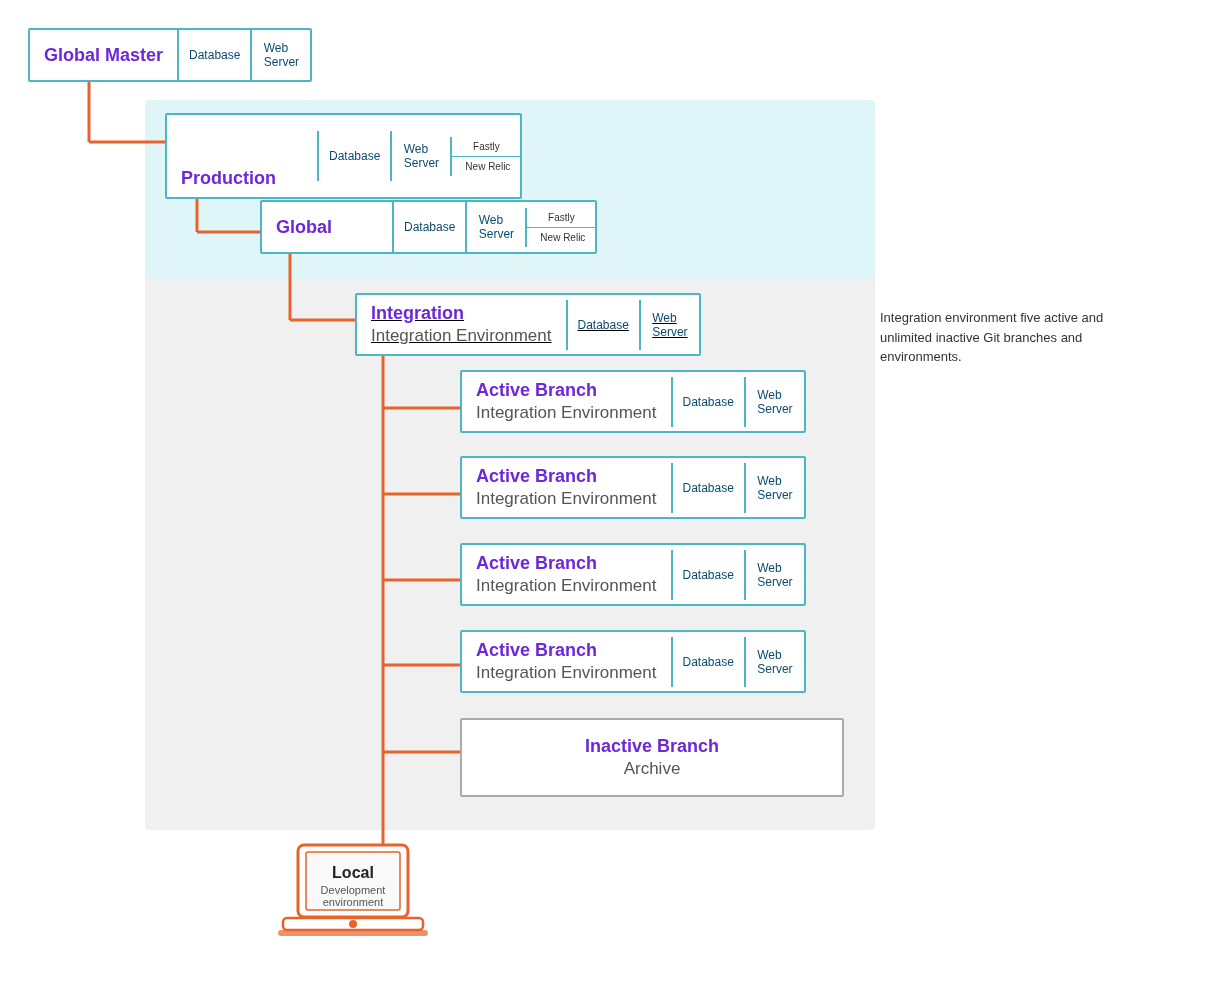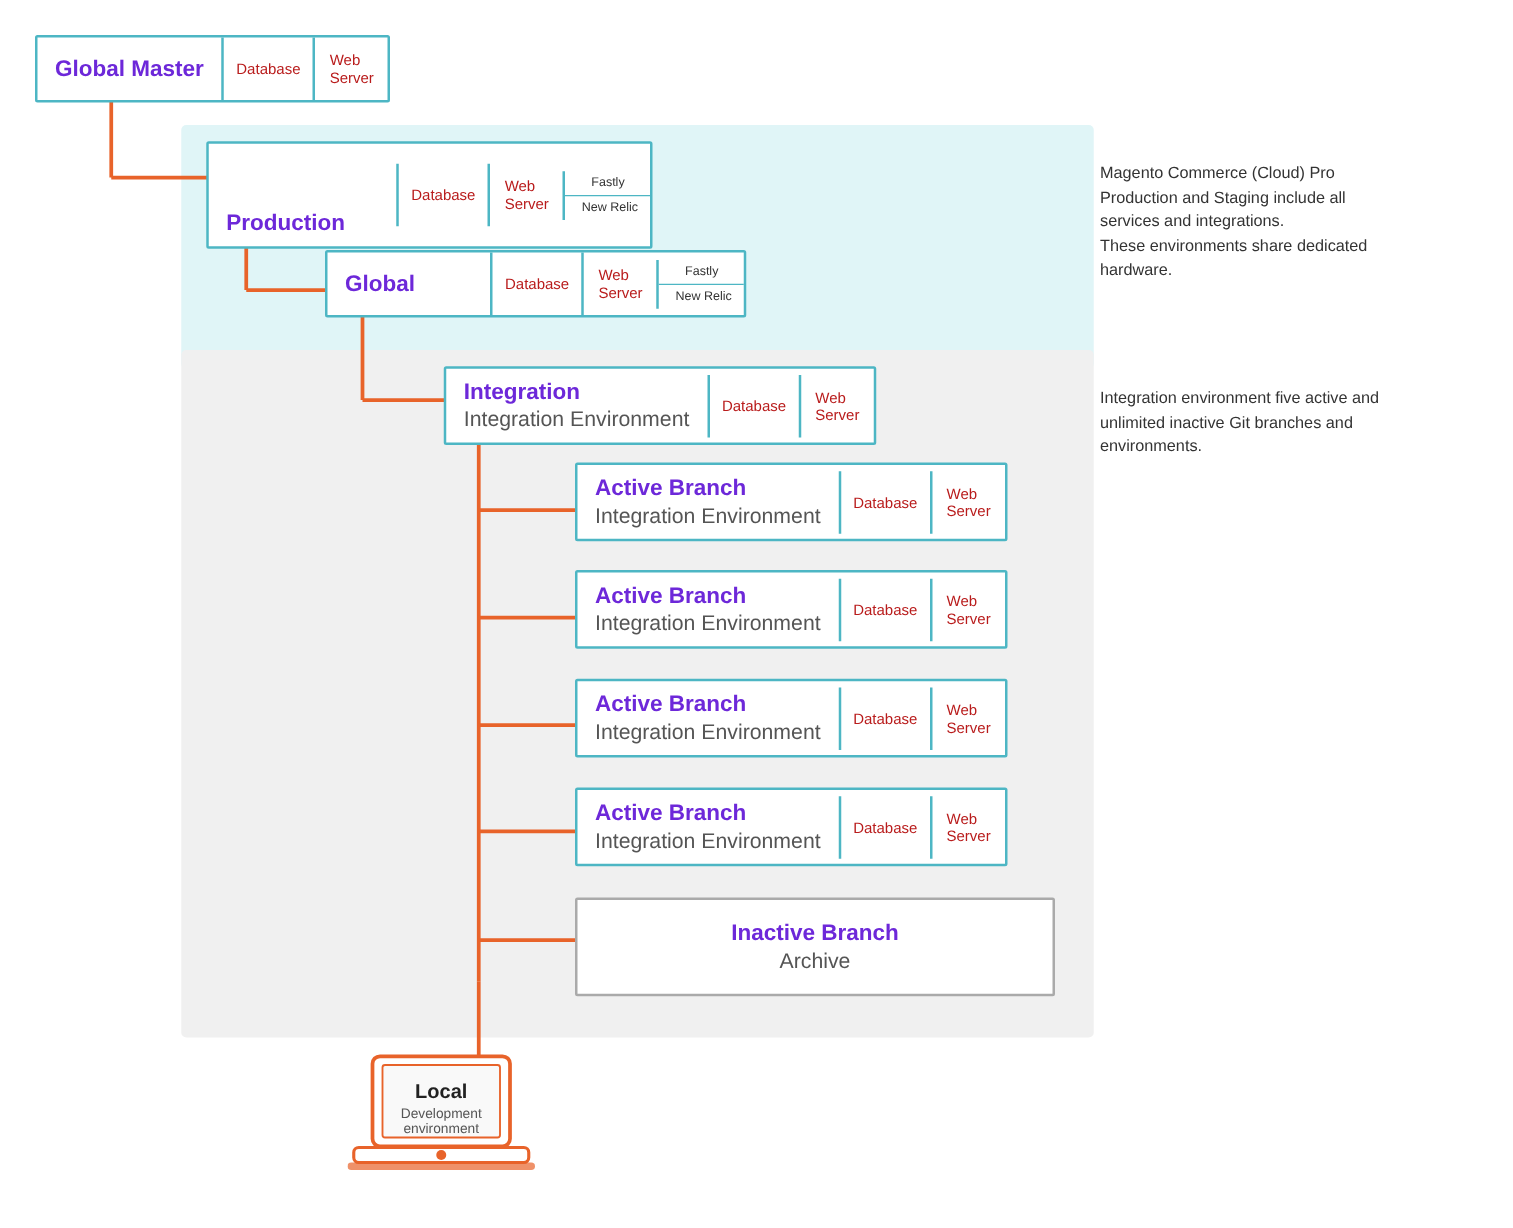--- a/index.html
+++ b/index.html
@@ -50,21 +50,21 @@
       display: flex;
       flex-direction: column;
       align-items: flex-start;
       padding: 8px 14px;
     }
 
     .sub-box {
       border-left: 2px solid #4db6c4;
       padding: 6px 10px;
       font-size: 12px;
-      color: #b91c1c;
+      color: #0c4a6e;
       display: flex;
       flex-direction: column;
       align-items: center;
       justify-content: center;
       min-width: 60px;
       min-height: 50px;
     }
     .sub-box-stacked {
       border-left: 2px solid #4db6c4;
       display: flex;
@@ -181,21 +181,21 @@
     </div>
     <div class="sub-box">Database</div>
     <div class="sub-box" style="white-space:pre-line;">Web
 Server</div>
     <div class="sub-box-stacked">
       <div class="stacked-item">Fastly</div>
       <div class="stacked-item">New Relic</div>
     </div>
   </div>
 
-  <div class="el box" style="left:355px; top:293px;">
+  <div class="el box" style="left:355px; top:293px;text-decoration:underline;">
     <div class="label-block" style="min-width:115px;">
       <span class="label-main">Integration</span>
       <span class="label-sub">Integration Environment</span>
     </div>
     <div class="sub-box">Database</div>
     <div class="sub-box" style="white-space:pre-line;">Web
 Server</div>
   </div>
 
   <div class="el box" style="left:460px; top:370px;">
@@ -258,21 +258,18 @@
       <text x="75" y="66" text-anchor="middle" font-size="11" fill="#555">environment</text>
 
       <rect x="5" y="78" width="140" height="12" rx="4" fill="white" stroke="#e8632a" stroke-width="2.5"></rect>
 
       <circle cx="75" cy="84" r="4" fill="#e8632a"></circle>
 
       <rect x="0" y="90" width="150" height="6" rx="3" fill="#e8632a" opacity="0.7"></rect>
     </svg>
   </div>
 
-  <div class="annotation el" style="left:880px; top:128px;">
-    <span>Magento Commerce (Cloud) Pro<br>Production and Staging include all<br>services and integrations.<br>These environments share dedicated<br>hardware.</span>
-  </div>
 
   <div class="annotation el" style="left:880px; top:308px;">
     <span>Integration environment five active and<br>unlimited inactive Git branches and<br>environments.</span>
   </div>
 
 </div>
 
 </body></html>

